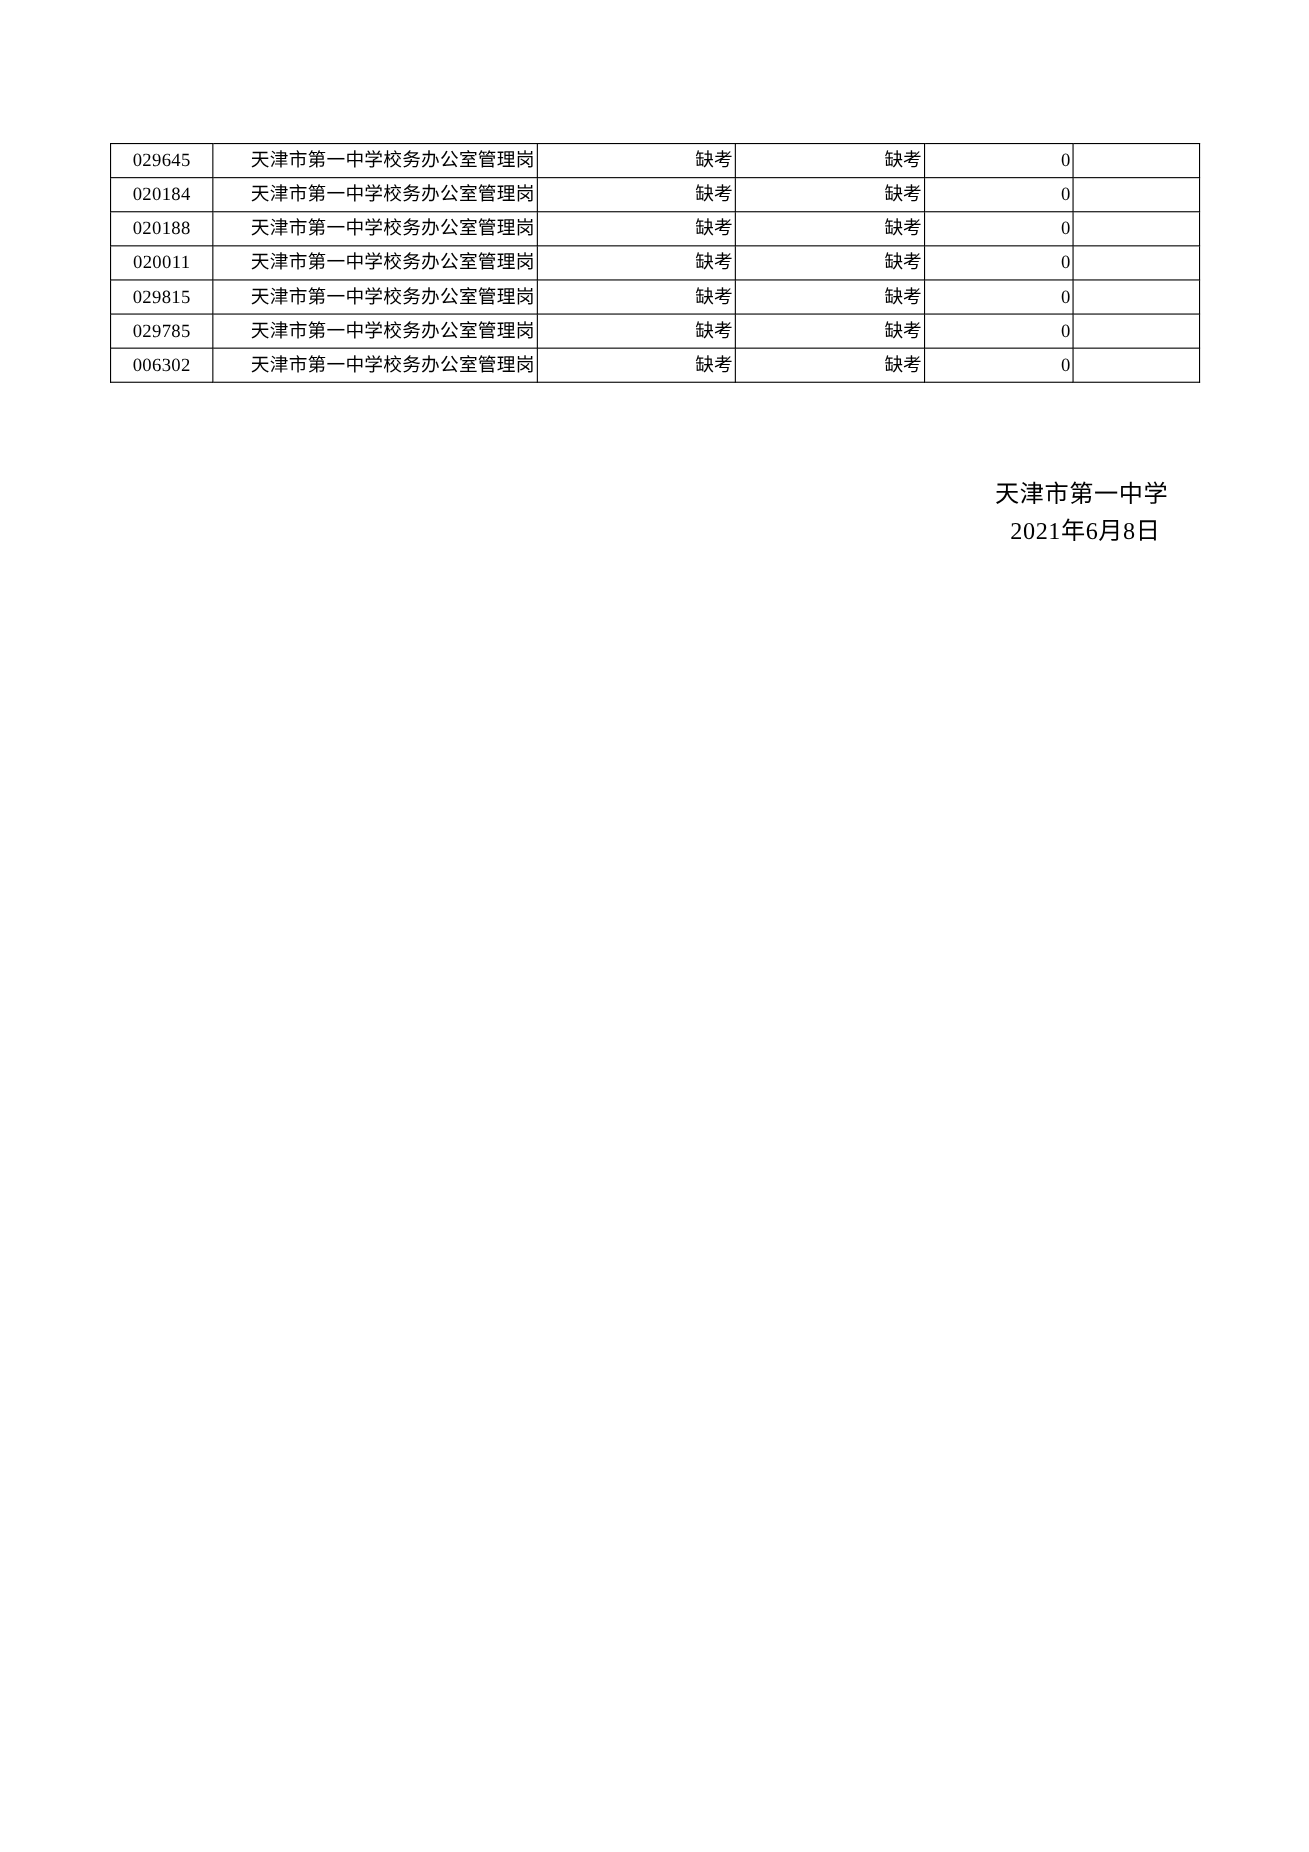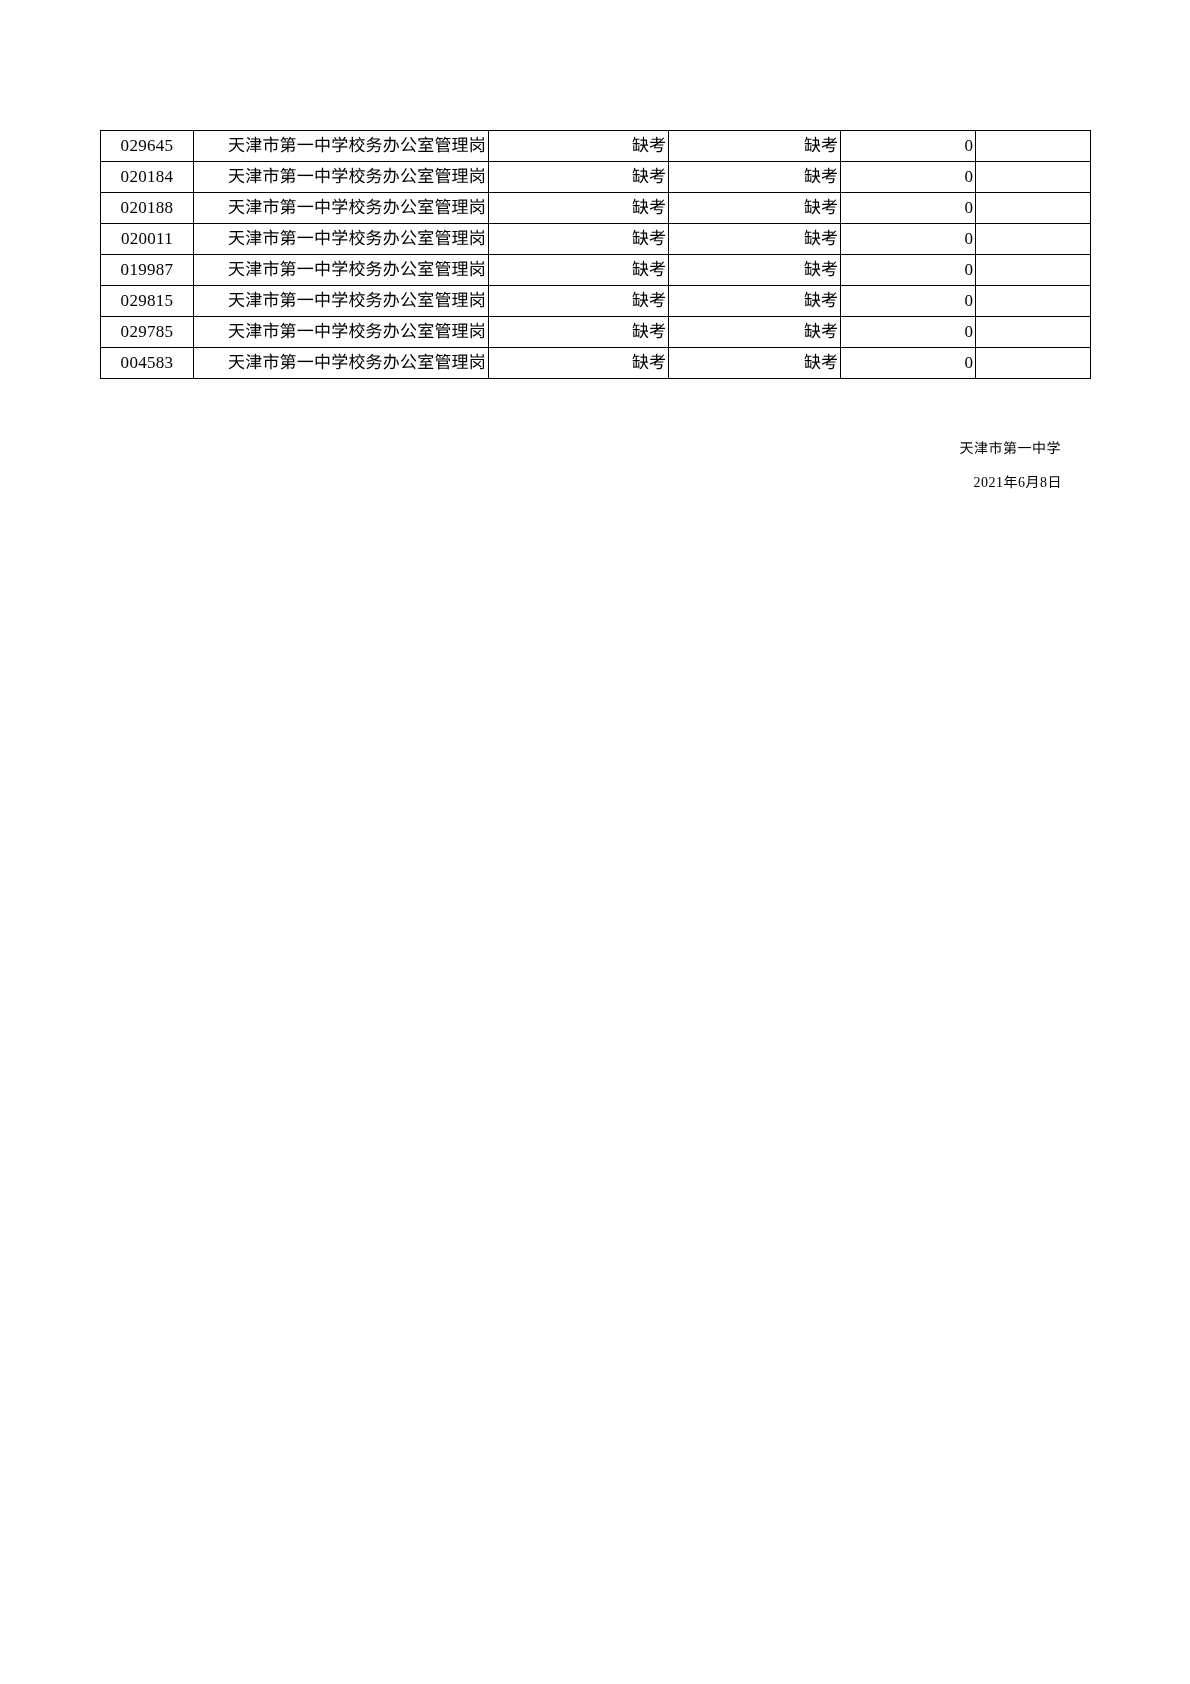--- a/index.html
+++ b/index.html
@@ -68,21 +68,21 @@
   }
   td.note {
     text-align: center;
   }
 
   .signature {
     position: absolute;
     right: 128px;
     top: 432px;
     text-align: left;
-    font-size: 14px;
+    font-size: 22px;
     line-height: 34px;
     letter-spacing: 0.5px;
   }
   .signature .org {
     display: block;
   }
   .signature .date {
     display: block;
     padding-left: 14px;
   }
@@ -130,45 +130,37 @@
           </tr>
           <tr>
             <td class="id">020011</td>
             <td class="post">天津市第一中学校务办公室管理岗</td>
             <td class="center">缺考</td>
             <td class="center">缺考</td>
             <td class="center">0</td>
             <td class="note"></td>
           </tr>
           <tr>
-            <td class="id">019987</td>
-            <td class="post">天津市第一中学校务办公室管理岗</td>
-            <td class="center">缺考</td>
-            <td class="center">缺考</td>
-            <td class="center">0</td>
-            <td class="note"></td>
-          </tr>
-          <tr>
             <td class="id">029815</td>
             <td class="post">天津市第一中学校务办公室管理岗</td>
             <td class="center">缺考</td>
             <td class="center">缺考</td>
             <td class="center">0</td>
             <td class="note"></td>
           </tr>
           <tr>
             <td class="id">029785</td>
             <td class="post">天津市第一中学校务办公室管理岗</td>
             <td class="center">缺考</td>
             <td class="center">缺考</td>
             <td class="center">0</td>
             <td class="note"></td>
           </tr>
           <tr>
-            <td class="id">004583</td>
+            <td class="id">006302</td>
             <td class="post">天津市第一中学校务办公室管理岗</td>
             <td class="center">缺考</td>
             <td class="center">缺考</td>
             <td class="center">0</td>
             <td class="note"></td>
           </tr>
         </tbody>
     </table>
   </div>
 

